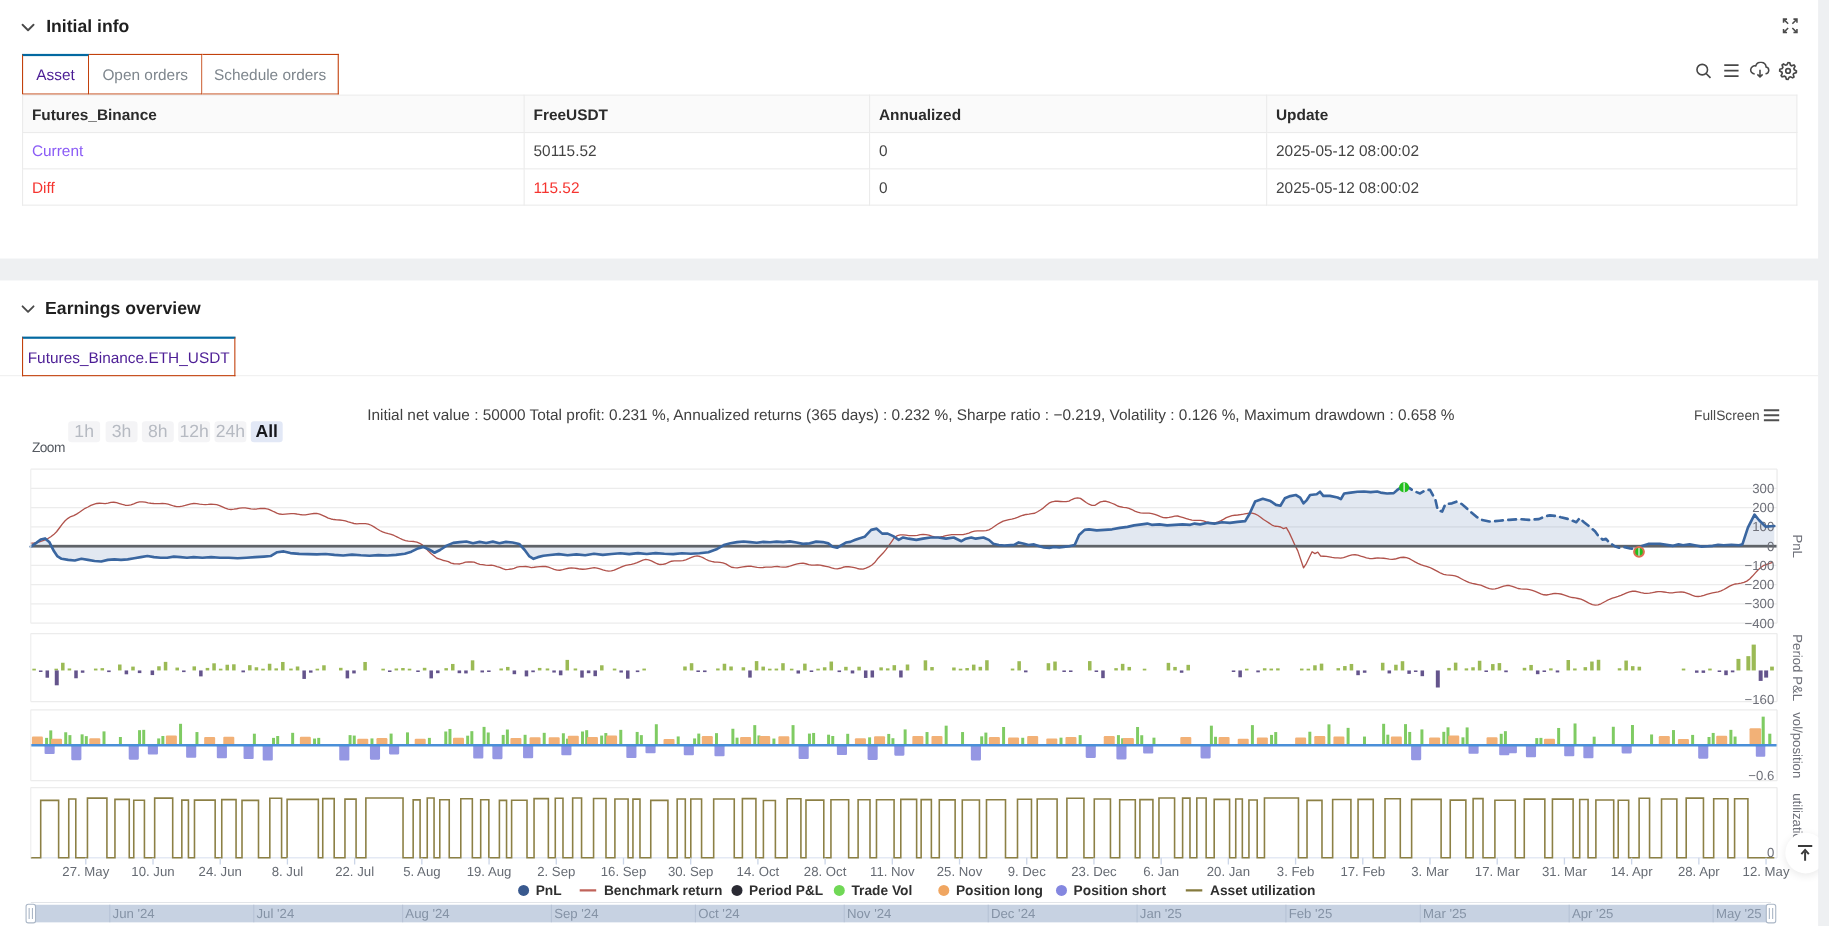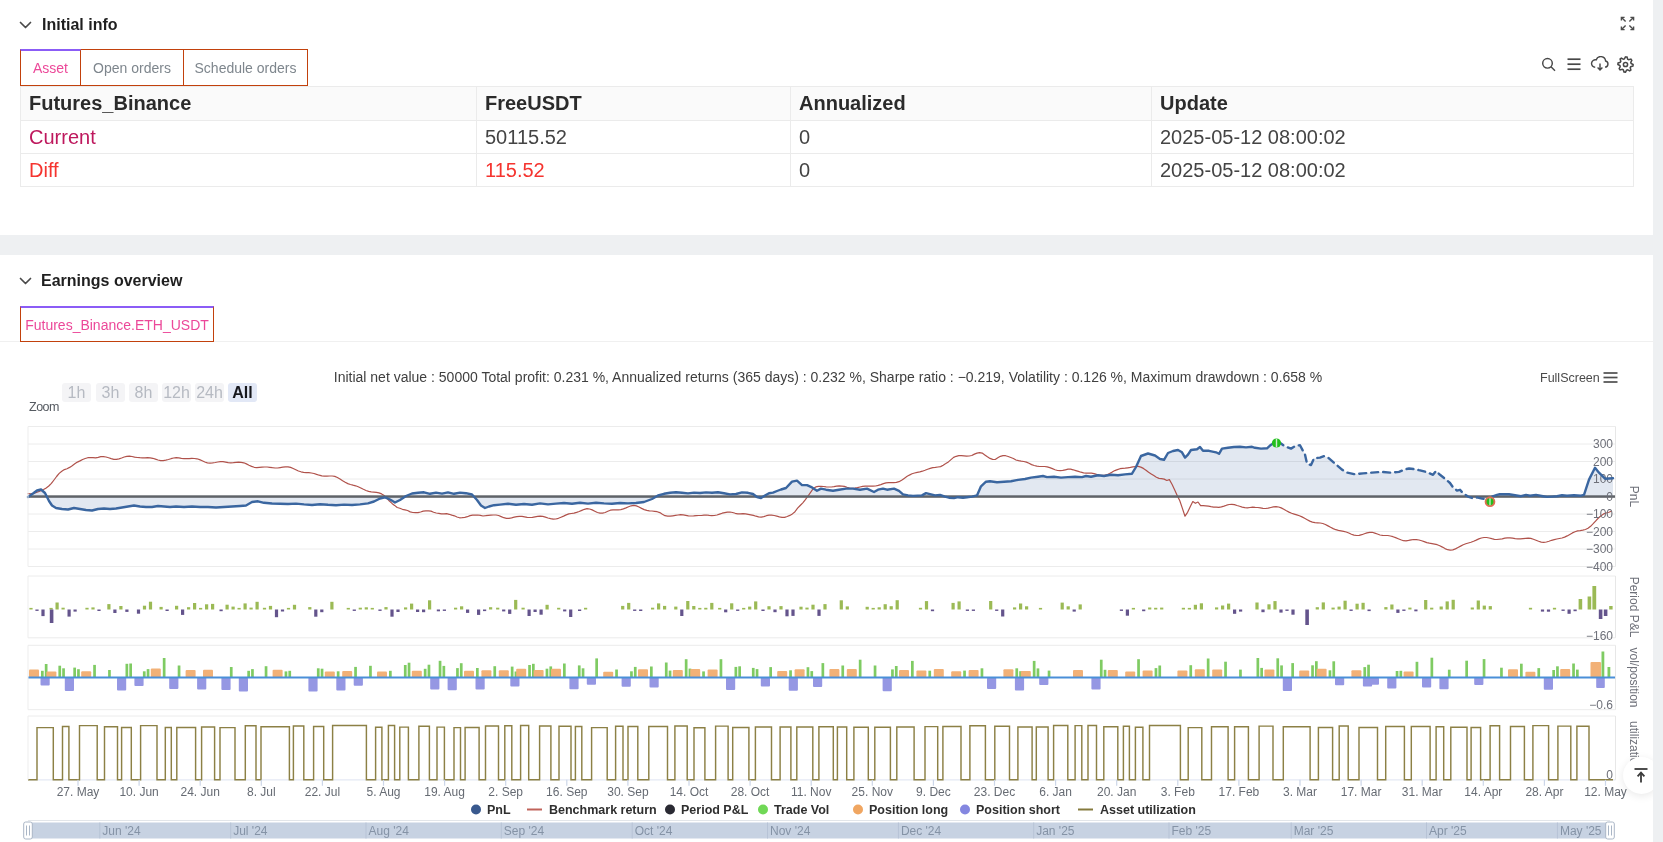--- a/index.html
+++ b/index.html
@@ -1,20 +1,20 @@
 <!DOCTYPE html>
 <html><head><meta charset="utf-8"><style>
 *{margin:0;padding:0;box-sizing:border-box}
 body{width:1663px;height:842px;position:relative;background:#eef0f2;font-family:"Liberation Sans",sans-serif;overflow:hidden}
 .card{position:absolute;left:0;background:#fff}
 .abs{position:absolute}
 .hdr{font-size:16px;font-weight:bold;color:#1f1f1f}
 .tab{position:absolute;border:1px solid #c2410c;background:#fff;font-size:14px;display:flex;align-items:center;justify-content:center}
-.tabact{border-top:2px solid #8b5cf6;color:#ec4899}
-table.st{position:absolute;left:20px;top:86px;width:1614px;border-collapse:collapse;font-size:20px;color:#444;table-layout:fixed}
+.tabact{border-top:2px solid #0369a1;color:#4c1d95}
+table.st{position:absolute;left:20px;top:86px;width:1614px;border-collapse:collapse;font-size:14px;color:#444;table-layout:fixed}
 table.st th,table.st td{border:1px solid #ebebeb;padding:0 0 0 8px;text-align:left;font-weight:normal;height:33px}
 table.st th{background:#fafafa;font-weight:bold;color:#2b2b2b;height:34px}
 .zbtn{position:absolute;top:383px;height:19px;border-radius:3px;font-size:16px;display:flex;align-items:center;justify-content:center;background:#f4f4f6;color:#b6bac2}
 </style></head><body>
 
 <div class="card" style="top:0;width:1653px;height:235px"></div>
 <div class="card" style="top:255px;width:1653px;height:587px"></div>
 
 <svg class="abs" style="left:19px;top:21px" width="13" height="9" viewBox="0 0 13 9">
     <path d="M1.5 1.5 L6.5 6.5 L11.5 1.5" fill="none" stroke="#4a4a4a" stroke-width="1.7" stroke-linecap="round" stroke-linejoin="round"></path>
@@ -53,21 +53,21 @@
       <col>
     </colgroup>
 <tbody>
       <tr>
         <th>Futures_Binance</th>
         <th>FreeUSDT</th>
         <th>Annualized</th>
         <th>Update</th>
       </tr>
 <tr>
-        <td style="color:#be185d">Current</td>
+        <td style="color:#8b5cf6">Current</td>
         <td>50115.52</td>
         <td>0</td>
         <td>2025-05-12 08:00:02</td>
       </tr>
 <tr>
         <td style="color:#f5342f">Diff</td>
         <td style="color:#f5342f">115.52</td>
         <td>0</td>
         <td>2025-05-12 08:00:02</td>
       </tr>

